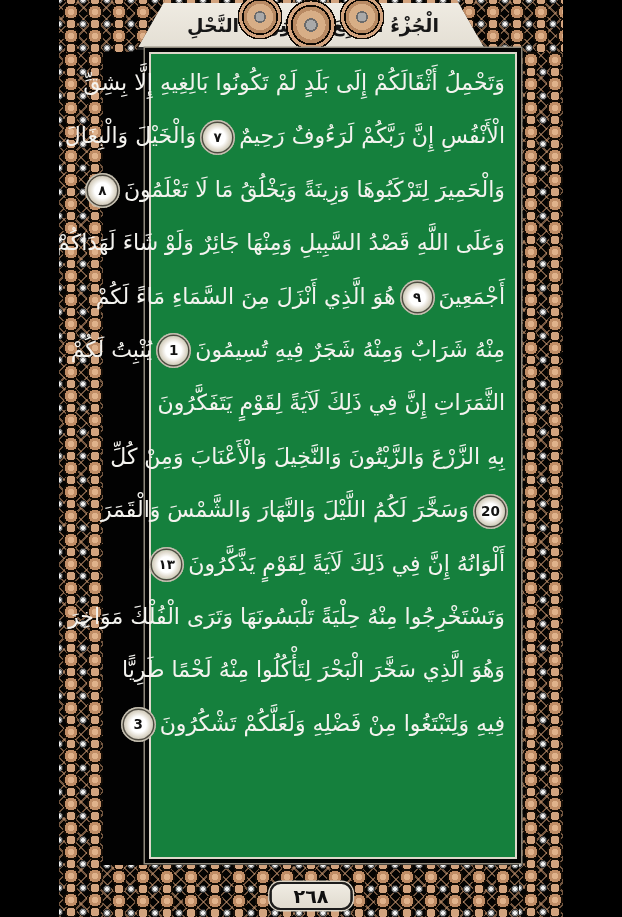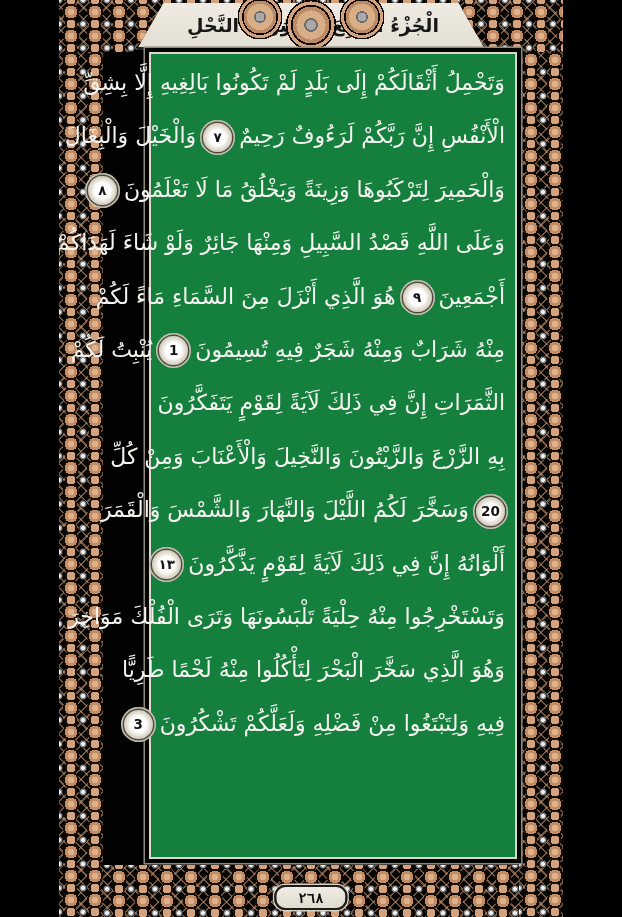--- a/index.html
+++ b/index.html
@@ -76,21 +76,21 @@
     outline:1.5px dotted #b9b3a4;outline-offset:2.5px;
   }
 
   
   .page-num-cartouche{
     position:absolute;bottom:7px;left:50%;transform:translateX(-50%);z-index:5;
     background:linear-gradient(#f0ece3,#e0dbcf);
     border:2px solid #1c1c1c;border-radius:11px;
     padding:1px 22px;box-shadow:0 0 0 1.5px #d8d2c4;
   }
-  .page-num{font-size:14px;font-weight:bold;color:#101010;letter-spacing:2px;font-family:Liberation Mono, monospace;}
+  .page-num{font-size:19px;font-weight:bold;color:#101010;letter-spacing:2px;}
 </style>
 </head>
 <body>
 
 <div class="page">
 
   <div class="strip top orn"></div>
   <div class="strip bottom orn"></div>
   <div class="strip left orn"></div>
   <div class="strip right orn"></div>

